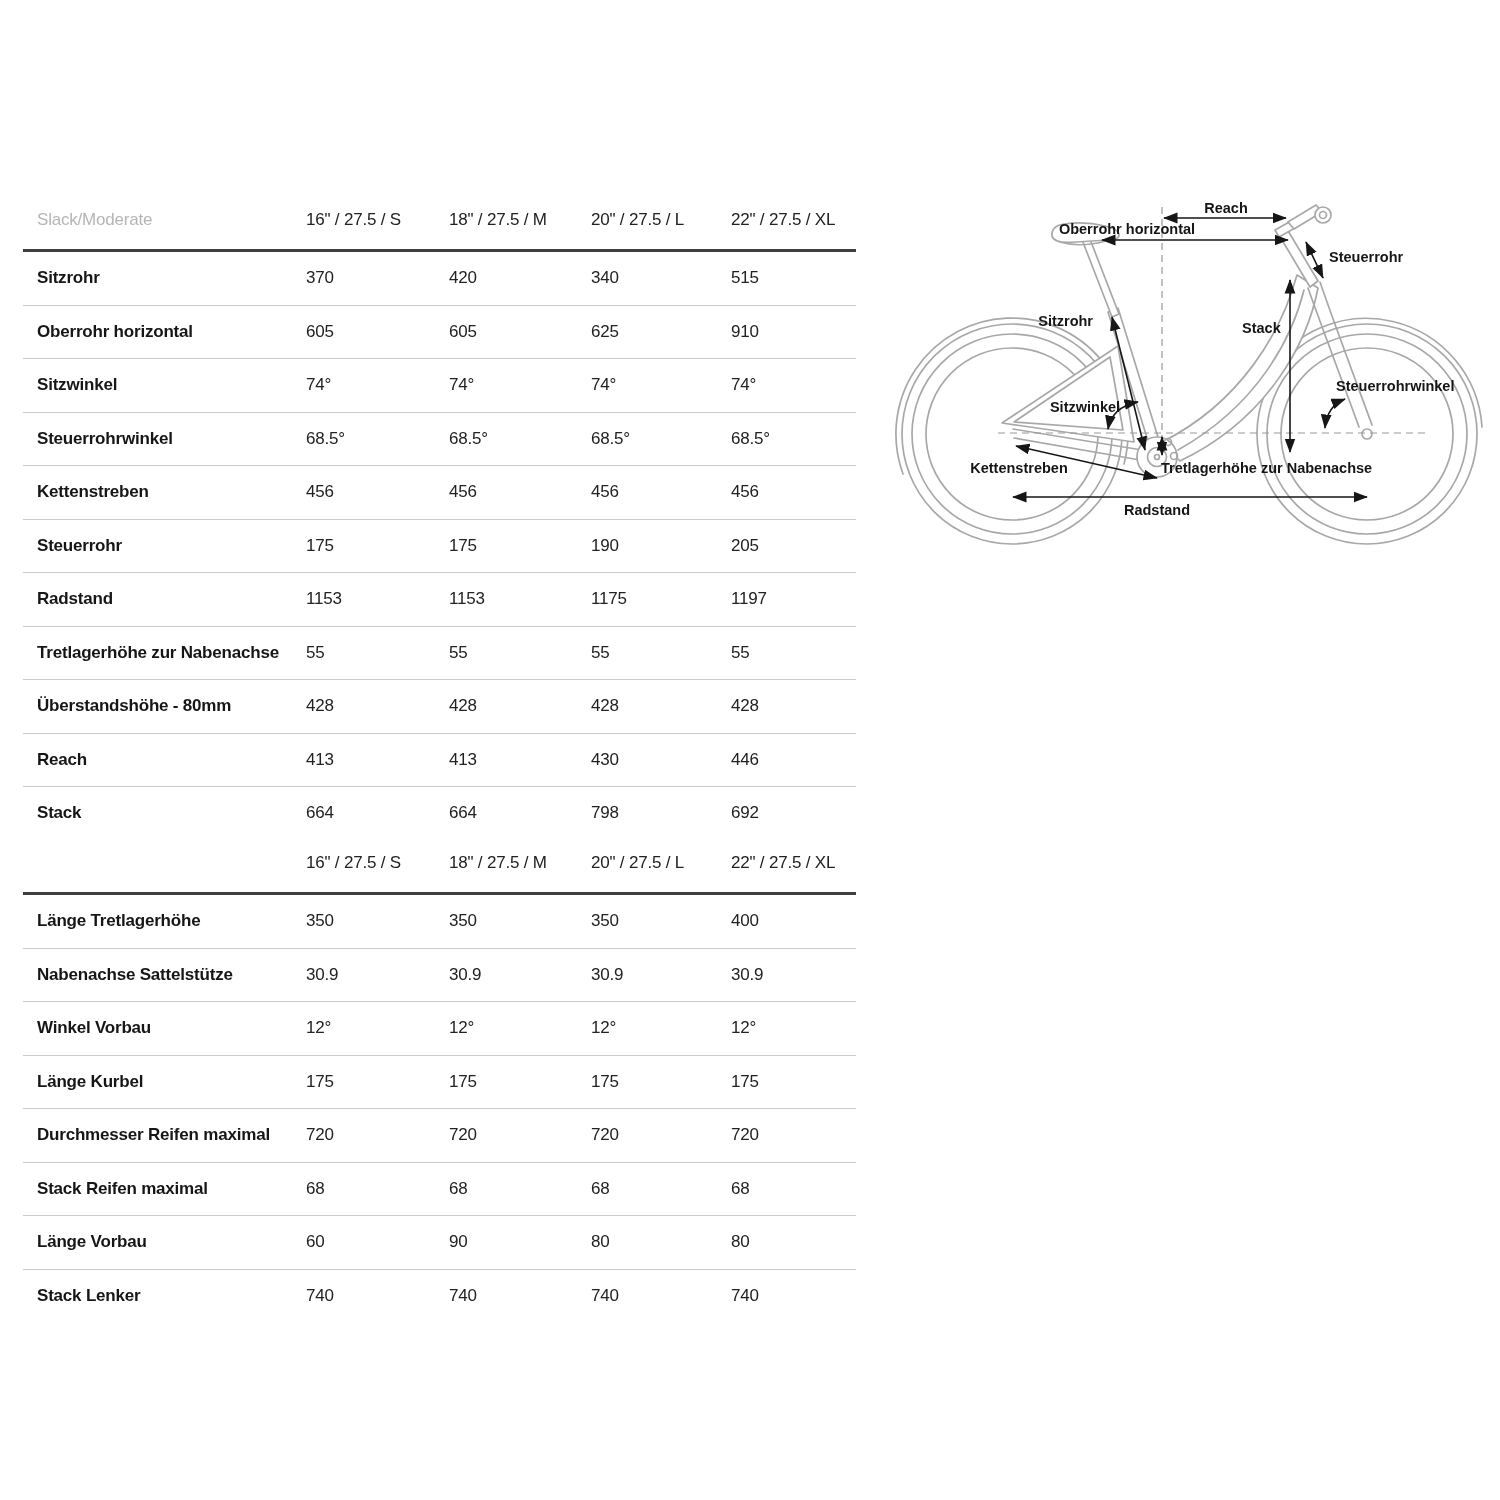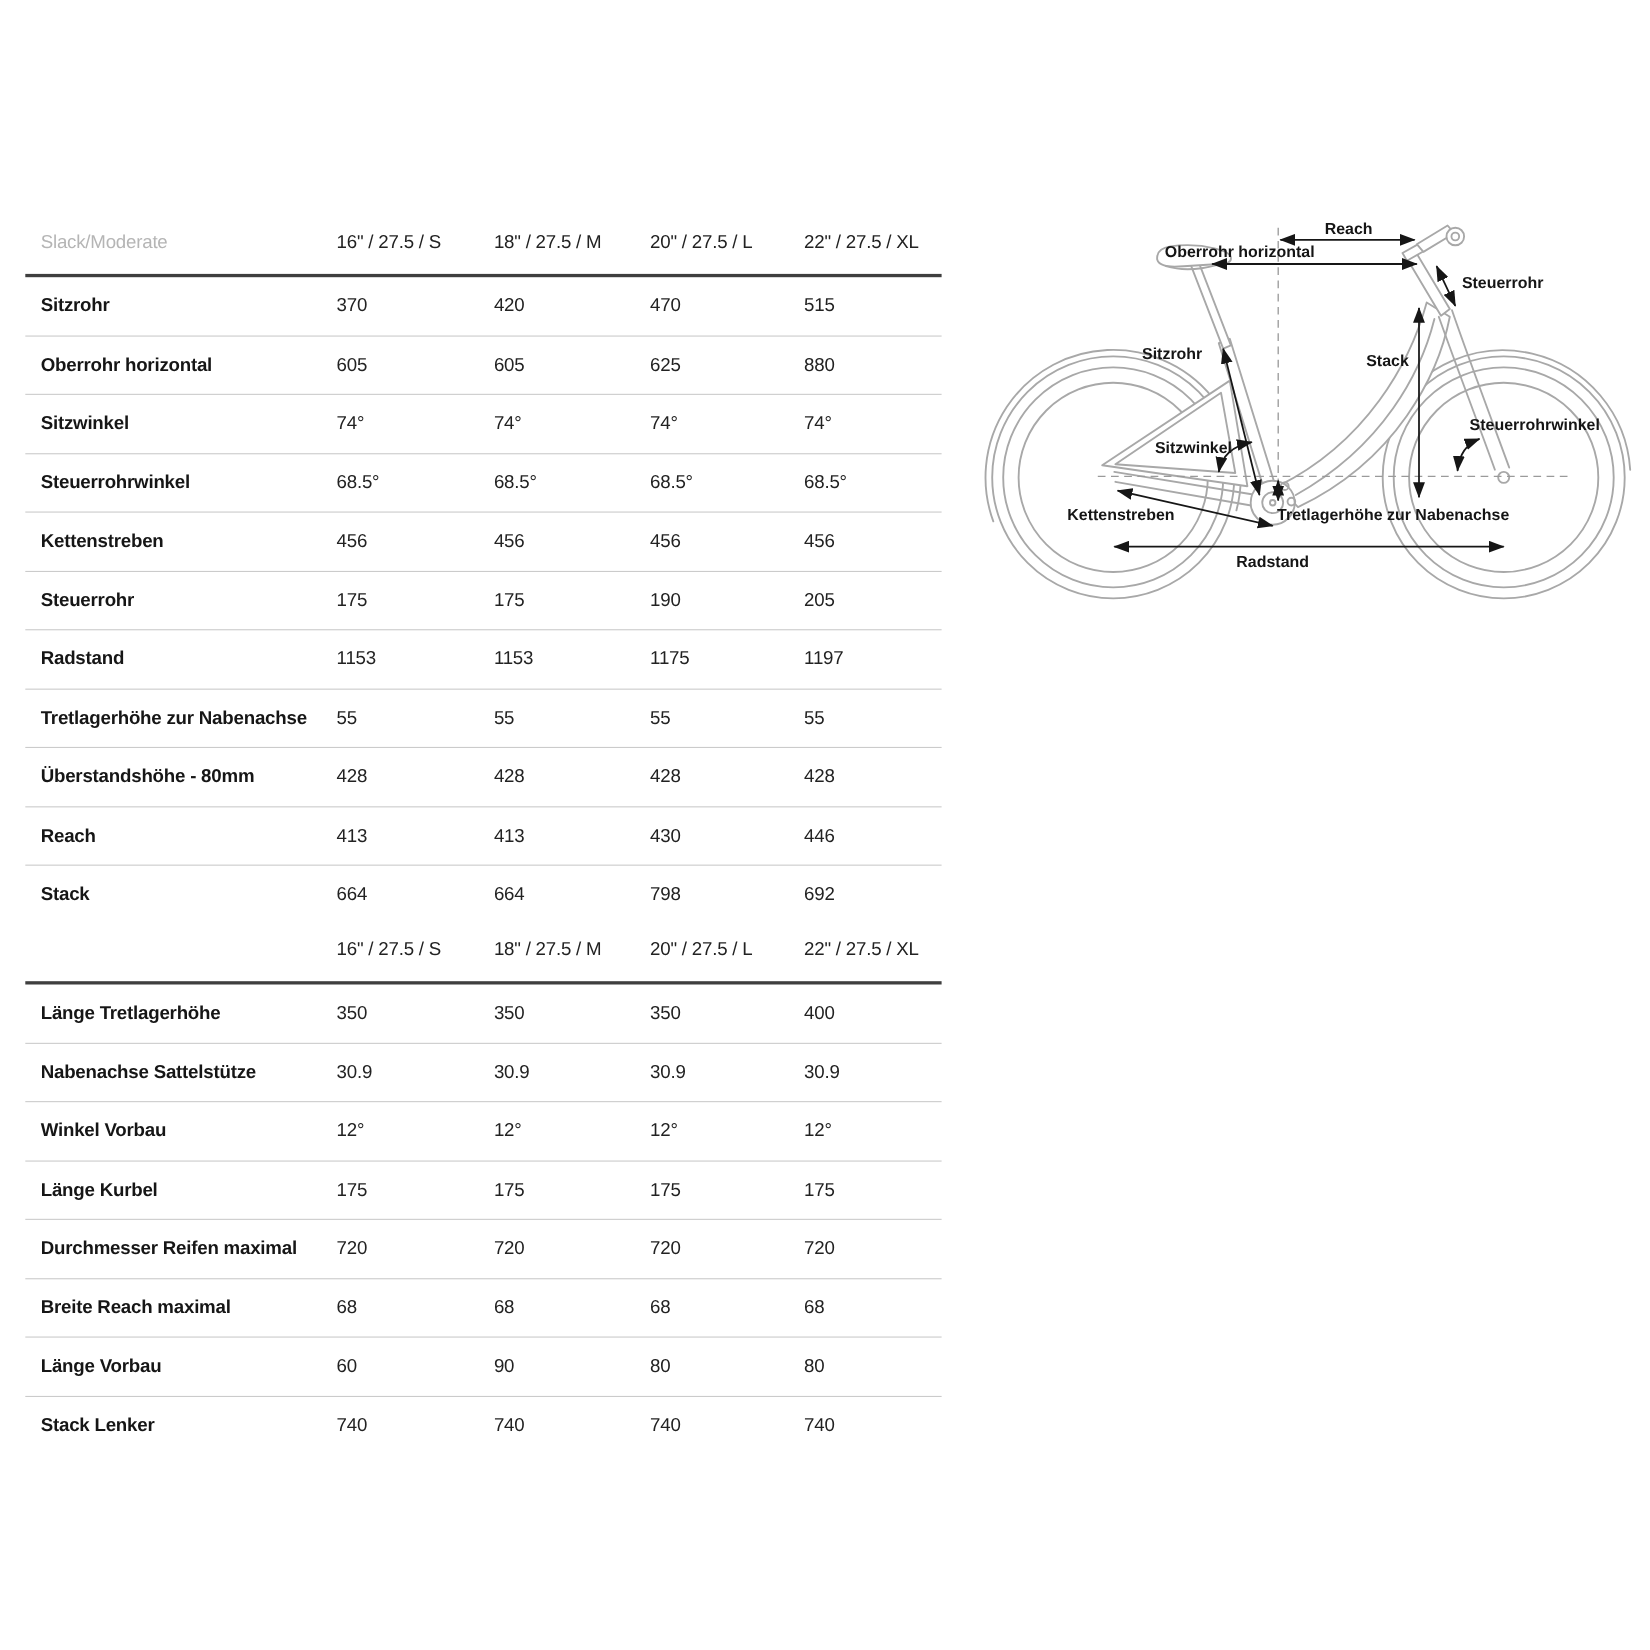--- a/index.html
+++ b/index.html
@@ -32,29 +32,29 @@
         <div class="tcell hlabel">Slack/Moderate</div>
         <div class="tcell hcol">16" / 27.5 / S</div>
         <div class="tcell hcol">18" / 27.5 / M</div>
         <div class="tcell hcol">20" / 27.5 / L</div>
         <div class="tcell hcol">22" / 27.5 / XL</div>
       </div>
       <div class="trow">
         <div class="tcell rlabel">Sitzrohr</div>
         <div class="tcell val">370</div>
         <div class="tcell val">420</div>
-        <div class="tcell val">470</div>
+        <div class="tcell val">340</div>
         <div class="tcell val">515</div>
       </div>
       <div class="trow">
         <div class="tcell rlabel">Oberrohr horizontal</div>
         <div class="tcell val">605</div>
         <div class="tcell val">605</div>
         <div class="tcell val">625</div>
-        <div class="tcell val">880</div>
+        <div class="tcell val">910</div>
       </div>
       <div class="trow">
         <div class="tcell rlabel">Sitzwinkel</div>
         <div class="tcell val">74°</div>
         <div class="tcell val">74°</div>
         <div class="tcell val">74°</div>
         <div class="tcell val">74°</div>
       </div>
       <div class="trow">
         <div class="tcell rlabel">Steuerrohrwinkel</div>
@@ -151,21 +151,21 @@
         <div class="tcell val">175</div>
       </div>
       <div class="trow">
         <div class="tcell rlabel">Durchmesser Reifen maximal</div>
         <div class="tcell val">720</div>
         <div class="tcell val">720</div>
         <div class="tcell val">720</div>
         <div class="tcell val">720</div>
       </div>
       <div class="trow">
-        <div class="tcell rlabel">Breite Reach maximal</div>
+        <div class="tcell rlabel">Stack Reifen maximal</div>
         <div class="tcell val">68</div>
         <div class="tcell val">68</div>
         <div class="tcell val">68</div>
         <div class="tcell val">68</div>
       </div>
       <div class="trow">
         <div class="tcell rlabel">Länge Vorbau</div>
         <div class="tcell val">60</div>
         <div class="tcell val">90</div>
         <div class="tcell val">80</div>

